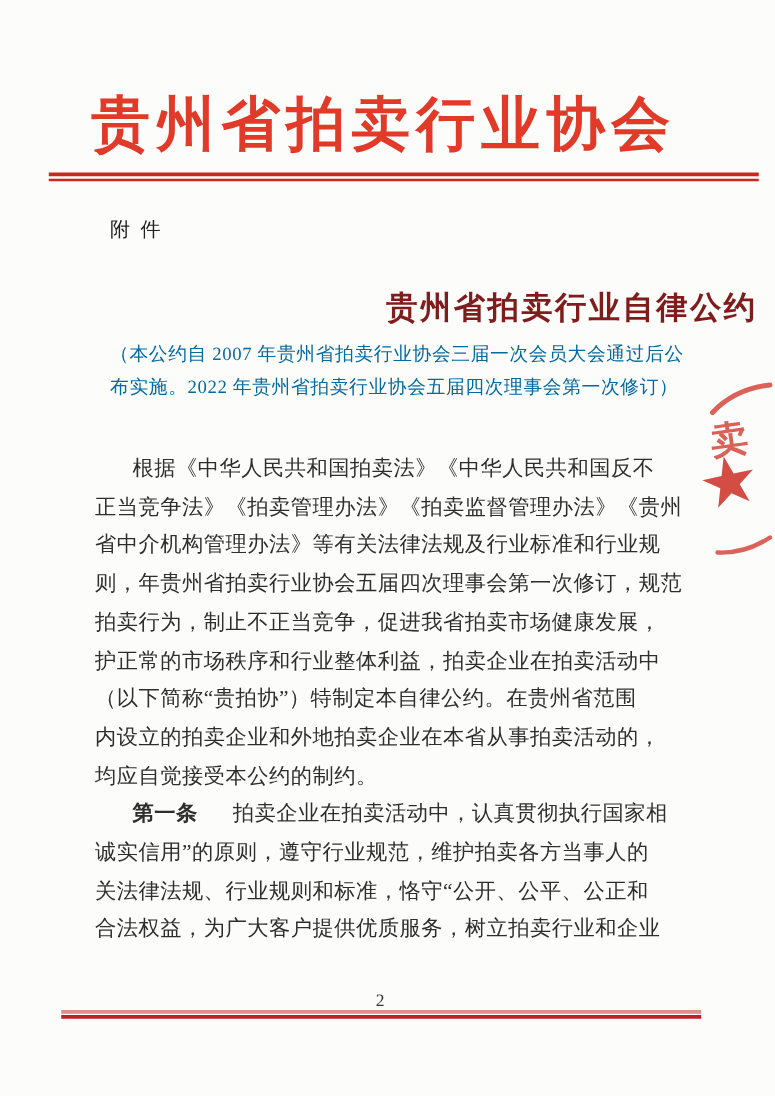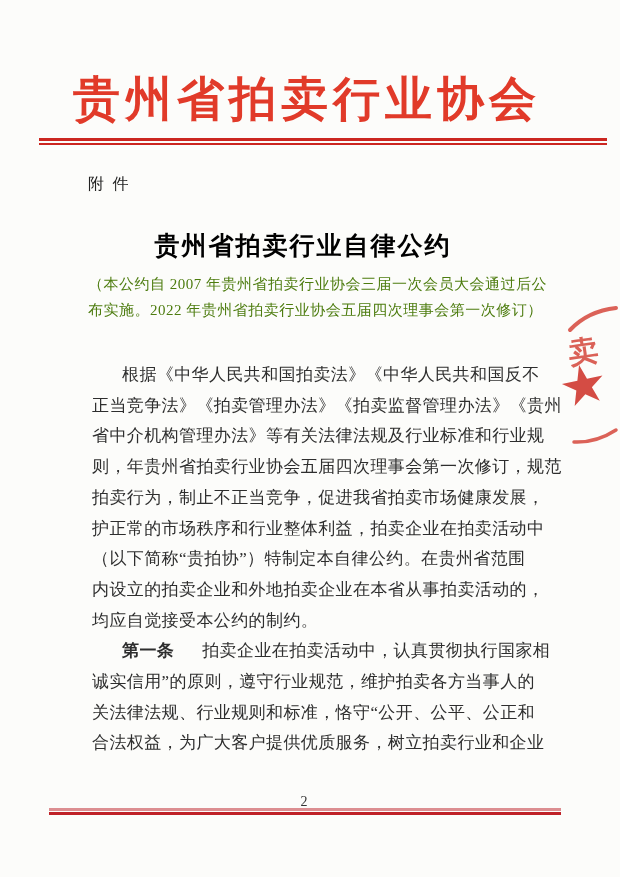--- a/index.html
+++ b/index.html
@@ -23,33 +23,33 @@
   .rule{position:absolute;left:39px;width:568px;background:#cb2620;}
   .rule-thick{top:138px;height:3px;}
   .rule-thin{top:143px;height:2px;}
   .attachment{
     position:absolute;left:88px;top:174px;
     font-family:"Liberation Sans","DejaVu Sans",sans-serif;
     font-size:16px;color:#222;letter-spacing:2px;text-align:center;
   }
   .doc-title{
     position:absolute;left:0;right:14px;top:229px;
-    text-align:center;
+    text-align:right;
     font-family:"Liberation Sans","DejaVu Sans",sans-serif;
     font-weight:bold;
-    font-size:25px;letter-spacing:2px;color:#000000;
+    font-size:25px;letter-spacing:2px;color:#7f1d1d;
     white-space:nowrap;
   }
   .subtitle{
     position:absolute;left:88px;top:271px;width:470px;
     font-size:15px;line-height:26px;
-    letter-spacing:0.5px;color:#4d7c0f;
+    letter-spacing:0.5px;color:#0369a1;
   }
   .body-text{
-    position:absolute;left:92px;top:360px;width:456px;
+    position:absolute;left:76px;top:360px;width:456px;
     font-size:17px;line-height:30.7px;
     letter-spacing:0.4px;color:#2e2e2e;
   }
   .line{white-space:nowrap;}
   .line.indent{text-indent:30px;}
   .bold-term{
     font-weight:bold;
     font-family:"Liberation Sans","DejaVu Sans",sans-serif;
     margin-right:28px;
   }

